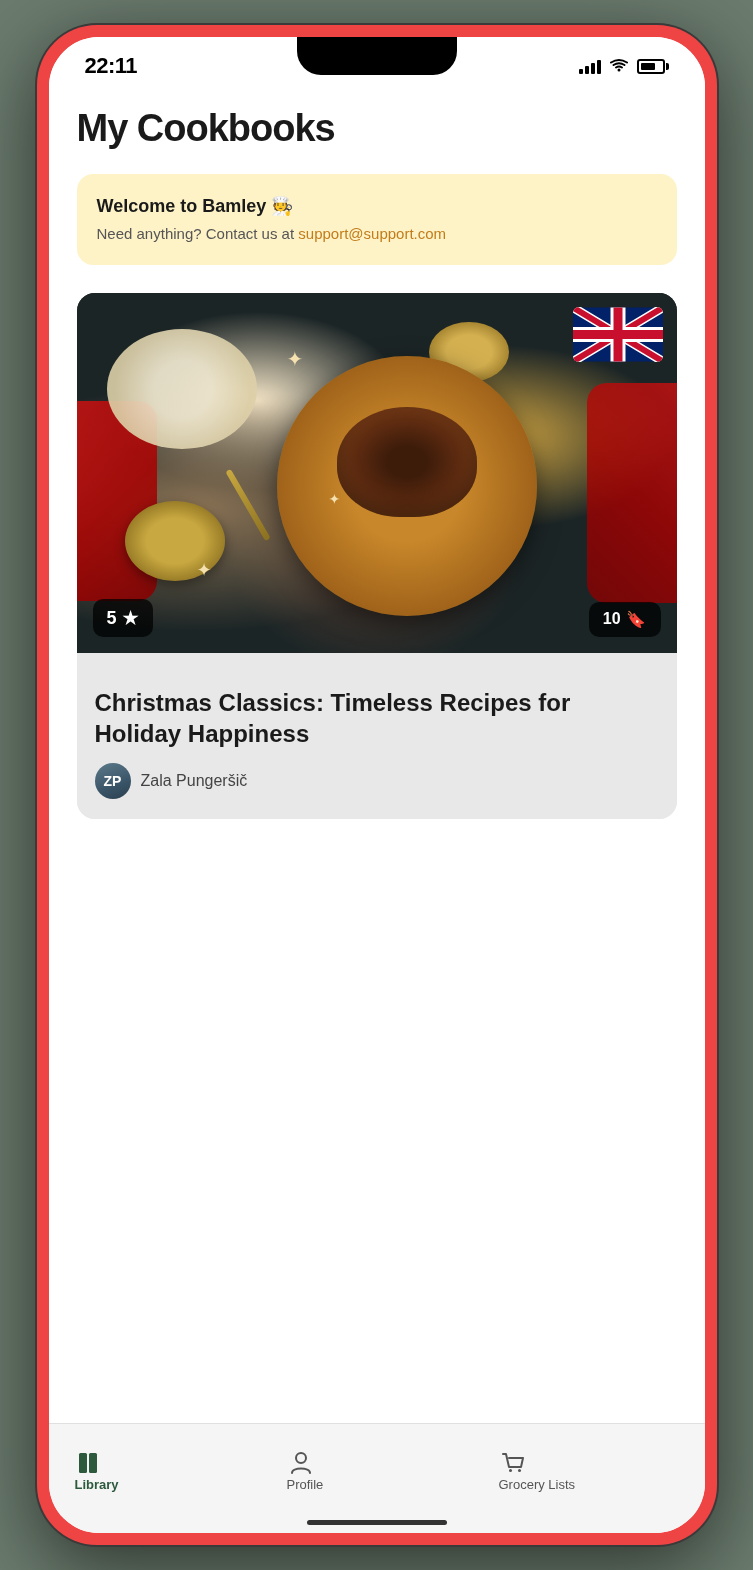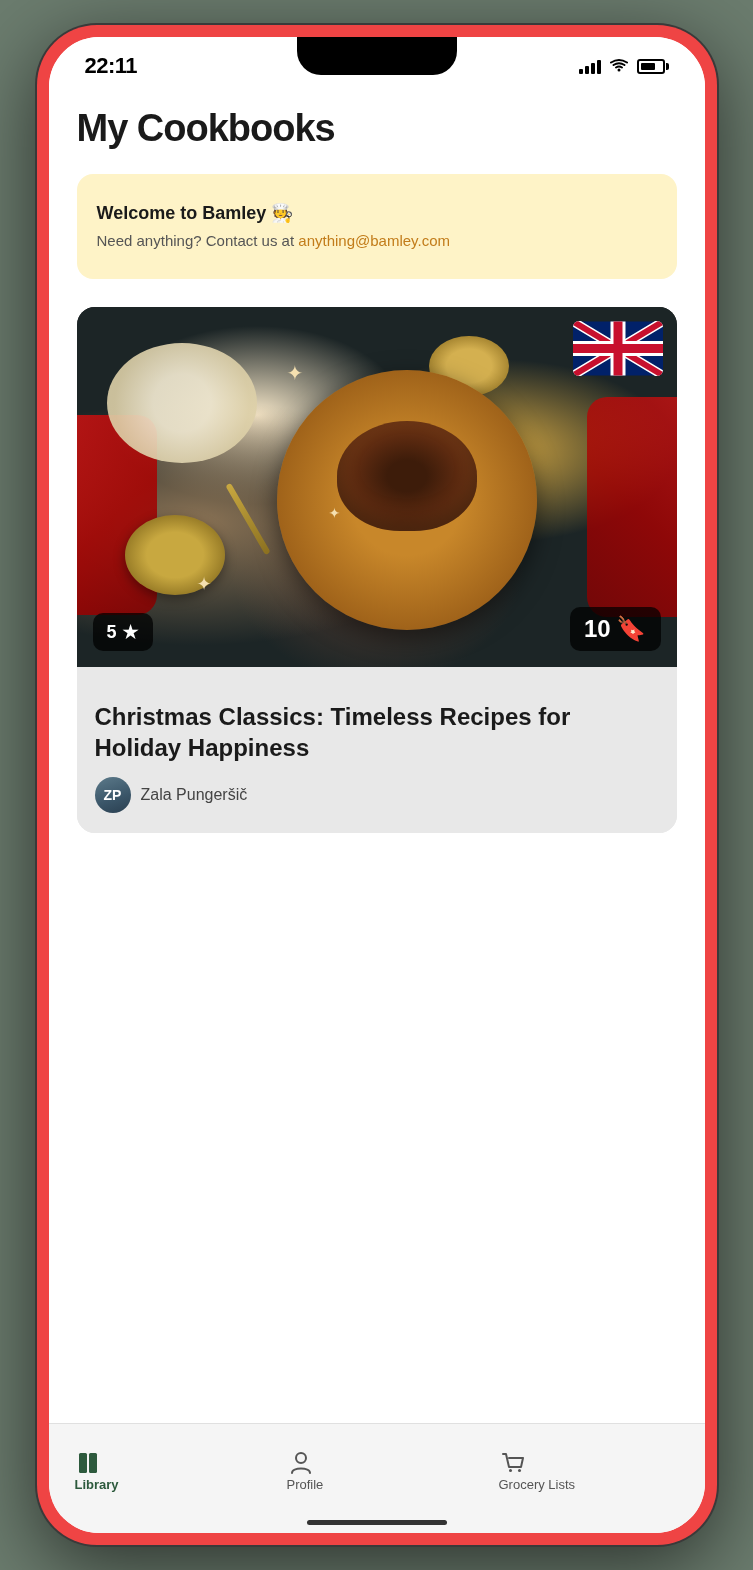--- a/index.html
+++ b/index.html
@@ -125,21 +125,21 @@
       font-weight: 800;
       color: #1a1a1a;
       margin-bottom: 24px;
       letter-spacing: -1px;
     }
 
     
     .welcome-banner {
       background: #fef3c7;
       border-radius: 16px;
-      padding: 28px 20px;
+      padding: 21px 20px;
       margin-bottom: 28px;
     }
 
     .welcome-title {
       font-size: 18px;
       font-weight: 700;
       color: #1a1a1a;
       margin-bottom: 6px;
     }
 
@@ -322,24 +322,24 @@
     }
 
     .recipe-count-badge {
       position: absolute;
       bottom: 16px;
       right: 16px;
       background: rgba(0,0,0,0.72);
       color: #fff;
       border-radius: 10px;
       padding: 8px 14px;
-      font-size: 24px;
+      font-size: 16px;
       font-weight: 600;
       display: flex;
-      align-items: center;
+      align-items: flex-start;
       gap: 6px;
     }
 
     .cookbook-info {
       padding: 34px 18px 20px;
       background: #e8e8e8;
     }
 
     .cookbook-title {
       font-size: 24px;
@@ -460,21 +460,21 @@
       </div>
     </div>
 
     <div class="main-content">
 
       <h1 class="page-title">My Cookbooks</h1>
 
       <div class="welcome-banner">
         <div class="welcome-title">Welcome to Bamley 🧑‍🍳</div>
         <div class="welcome-subtitle">
-          <span>Need anything? Contact us at </span><span class="welcome-link">anything@bamley.com</span>
+          <span>Need anything? Contact us at </span><span class="welcome-link">support@support.com</span>
         </div>
       </div>
 
       <div class="cookbook-card">
         <div class="cookbook-image-container">
           <div class="food-bg">
 
             <div class="red-cloth-left"></div>
             <div class="red-cloth-right"></div>
             <div class="dough-area"></div>

